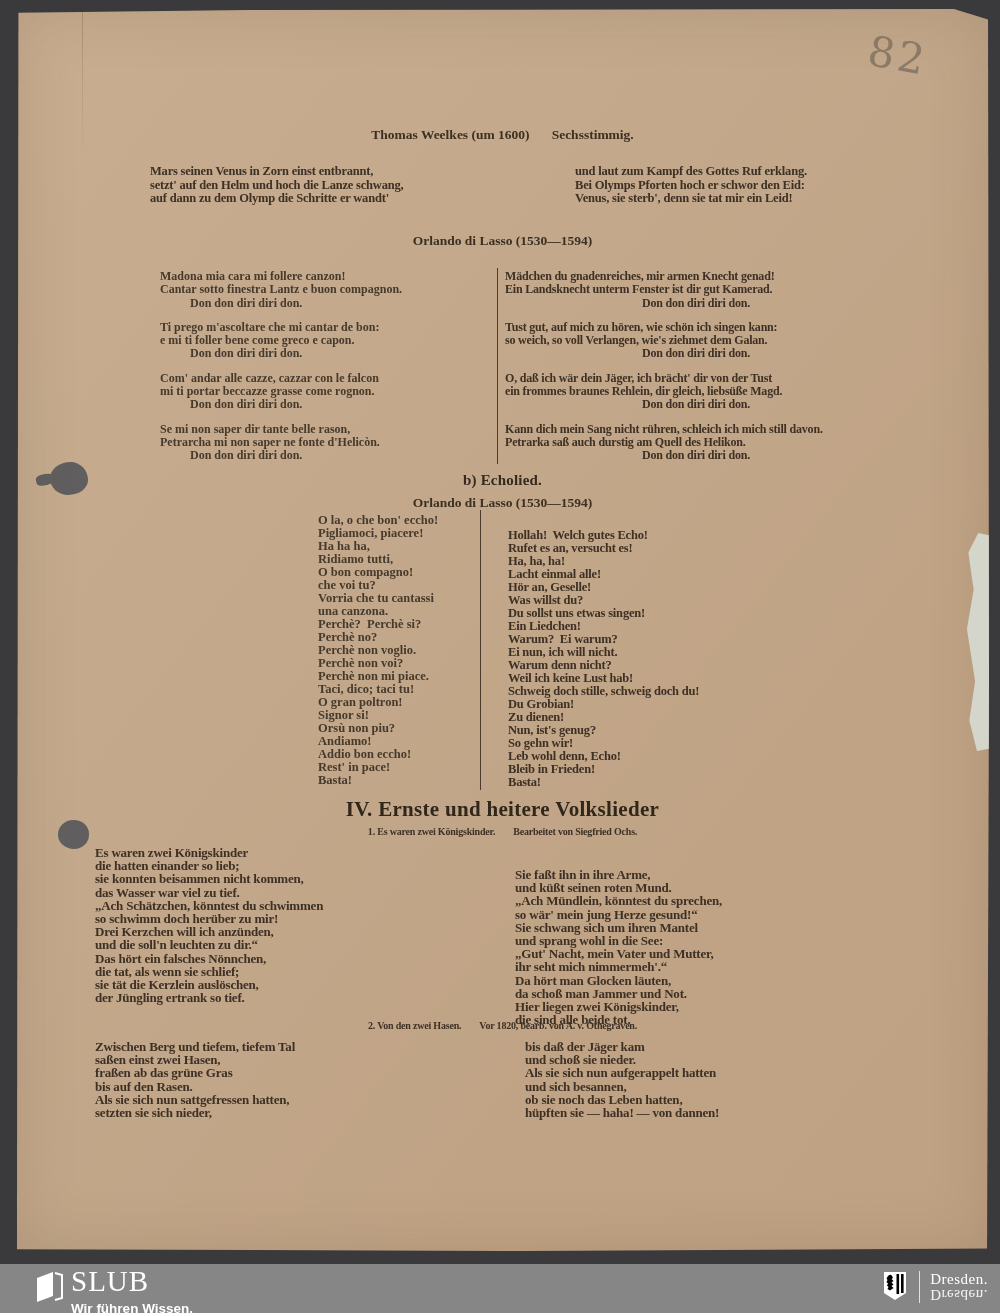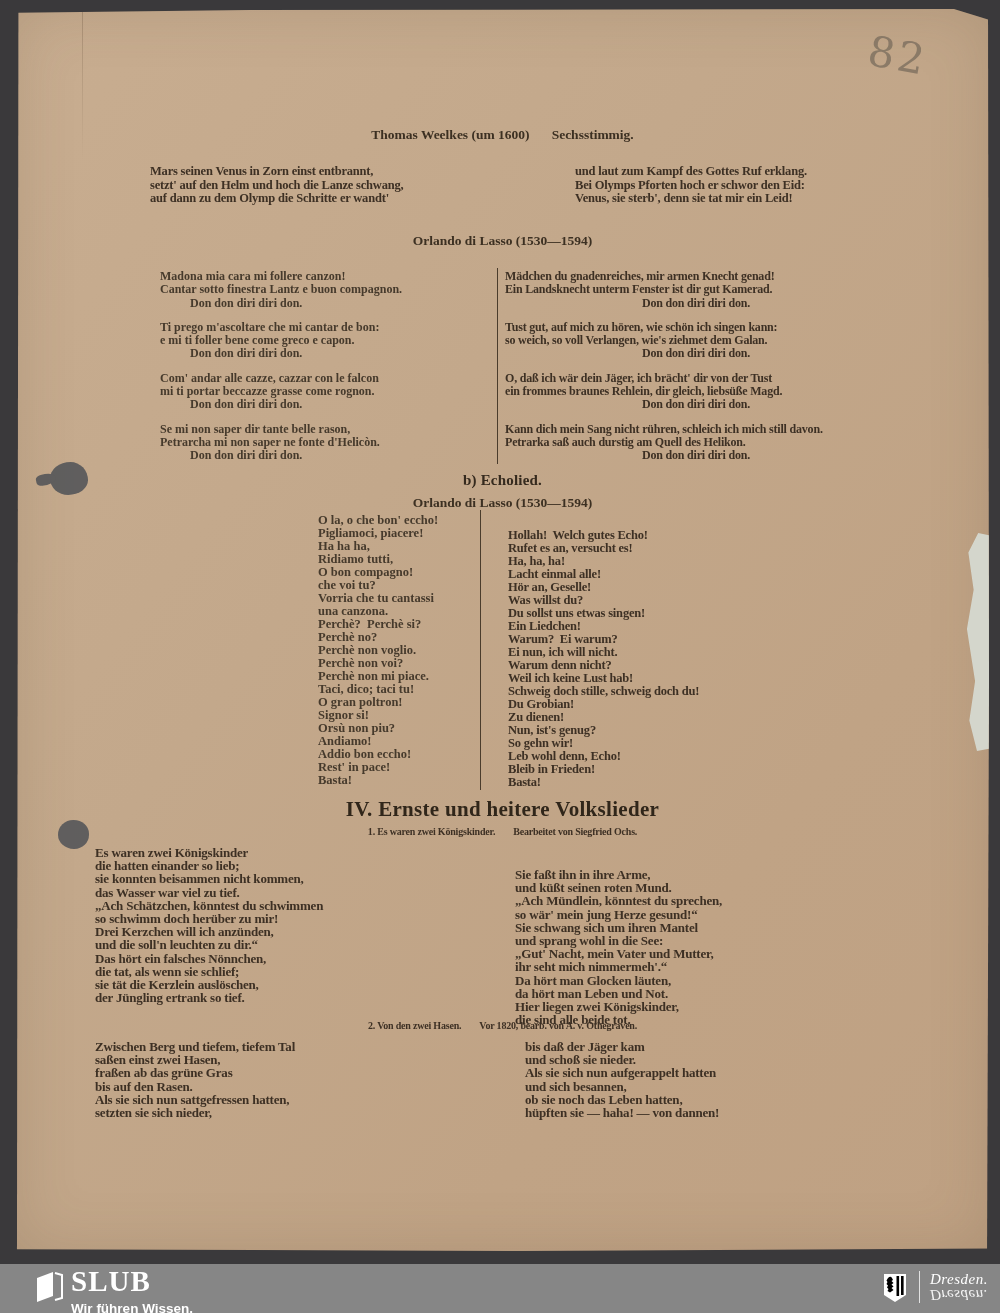--- a/index.html
+++ b/index.html
@@ -45,24 +45,24 @@
 
   .mars-col{font-size:12.5px;line-height:13.5px;}
   .lands-col{font-size:12px;line-height:13.3px;}
   .echo-col{font-size:12.5px;line-height:13px;}
   .volk-col{font-size:13px;line-height:13.2px;}
 
   
   .footer-bar{position:absolute;left:0;top:1264px;width:1000px;height:49px;background:#868686;}
   .slub{position:absolute;left:34px;top:4px;display:flex;align-items:flex-start;}
   .slub-book{margin-top:2px;margin-right:7px;}
-  .slub-name{font-family:"Liberation Serif",serif;font-weight:700;font-size:29px;line-height:27px;
+  .slub-name{font-family:"Liberation Serif",serif;font-weight:400;font-size:29px;line-height:27px;
              color:#fff;letter-spacing:1px;}
   .slub-tag{font-family:"Liberation Sans",sans-serif;font-weight:700;font-size:13.5px;color:#fff;margin-top:6px;}
-  .dresden{position:absolute;right:12px;top:7px;display:flex;align-items:flex-end;font-style:italic;}
+  .dresden{position:absolute;right:12px;top:7px;display:flex;align-items:flex-start;}
   .dresden-sep{width:1px;height:32px;background:rgba(255,255,255,.75);margin:0 10px 0 12px;}
   .dd-name{font-family:"Liberation Serif",serif;font-size:15px;color:#fff;letter-spacing:.5px;line-height:16px;}
   .dd-mirror{transform:scaleY(-1);opacity:.9;}
 </style>
 </head>
 <body>
 
 <div class="stage">
 
   <div class="paper">
@@ -209,21 +209,21 @@
     <div class="col fraktur volk-col" style="left:499px;top:837px;width:370px;margin-top:22px;">
         <div class="vline">Sie faßt ihn in ihre Arme,</div>
         <div class="vline">und küßt seinen roten Mund.</div>
         <div class="vline">„Ach Mündlein, könntest du sprechen,</div>
         <div class="vline">so wär' mein jung Herze gesund!“</div>
         <div class="vline">Sie schwang sich um ihren Mantel</div>
         <div class="vline">und sprang wohl in die See:</div>
         <div class="vline">„Gut' Nacht, mein Vater und Mutter,</div>
         <div class="vline">ihr seht mich nimmermeh'.“</div>
         <div class="vline">Da hört man Glocken läuten,</div>
-        <div class="vline">da hört man Leben und Not.</div>
+        <div class="vline">da schoß man Jammer und Not.</div>
         <div class="vline">Hier liegen zwei Königskinder,</div>
         <div class="vline">die sind alle beide tot.</div>
       </div>
 
     <div class="song-head fraktur" style="top:1011px;"><span class="num">2. Von den zwei Hasen.</span><span class="credit">Vor 1820, bearb. von A. v. Othegraven.</span></div>
     <div class="col fraktur volk-col" style="left:79px;top:1031px;width:370px;">
         <div class="vline">Zwischen Berg und tiefem, tiefem Tal</div>
         <div class="vline">saßen einst zwei Hasen,</div>
         <div class="vline">fraßen ab das grüne Gras</div>
         <div class="vline">bis auf den Rasen.</div>

